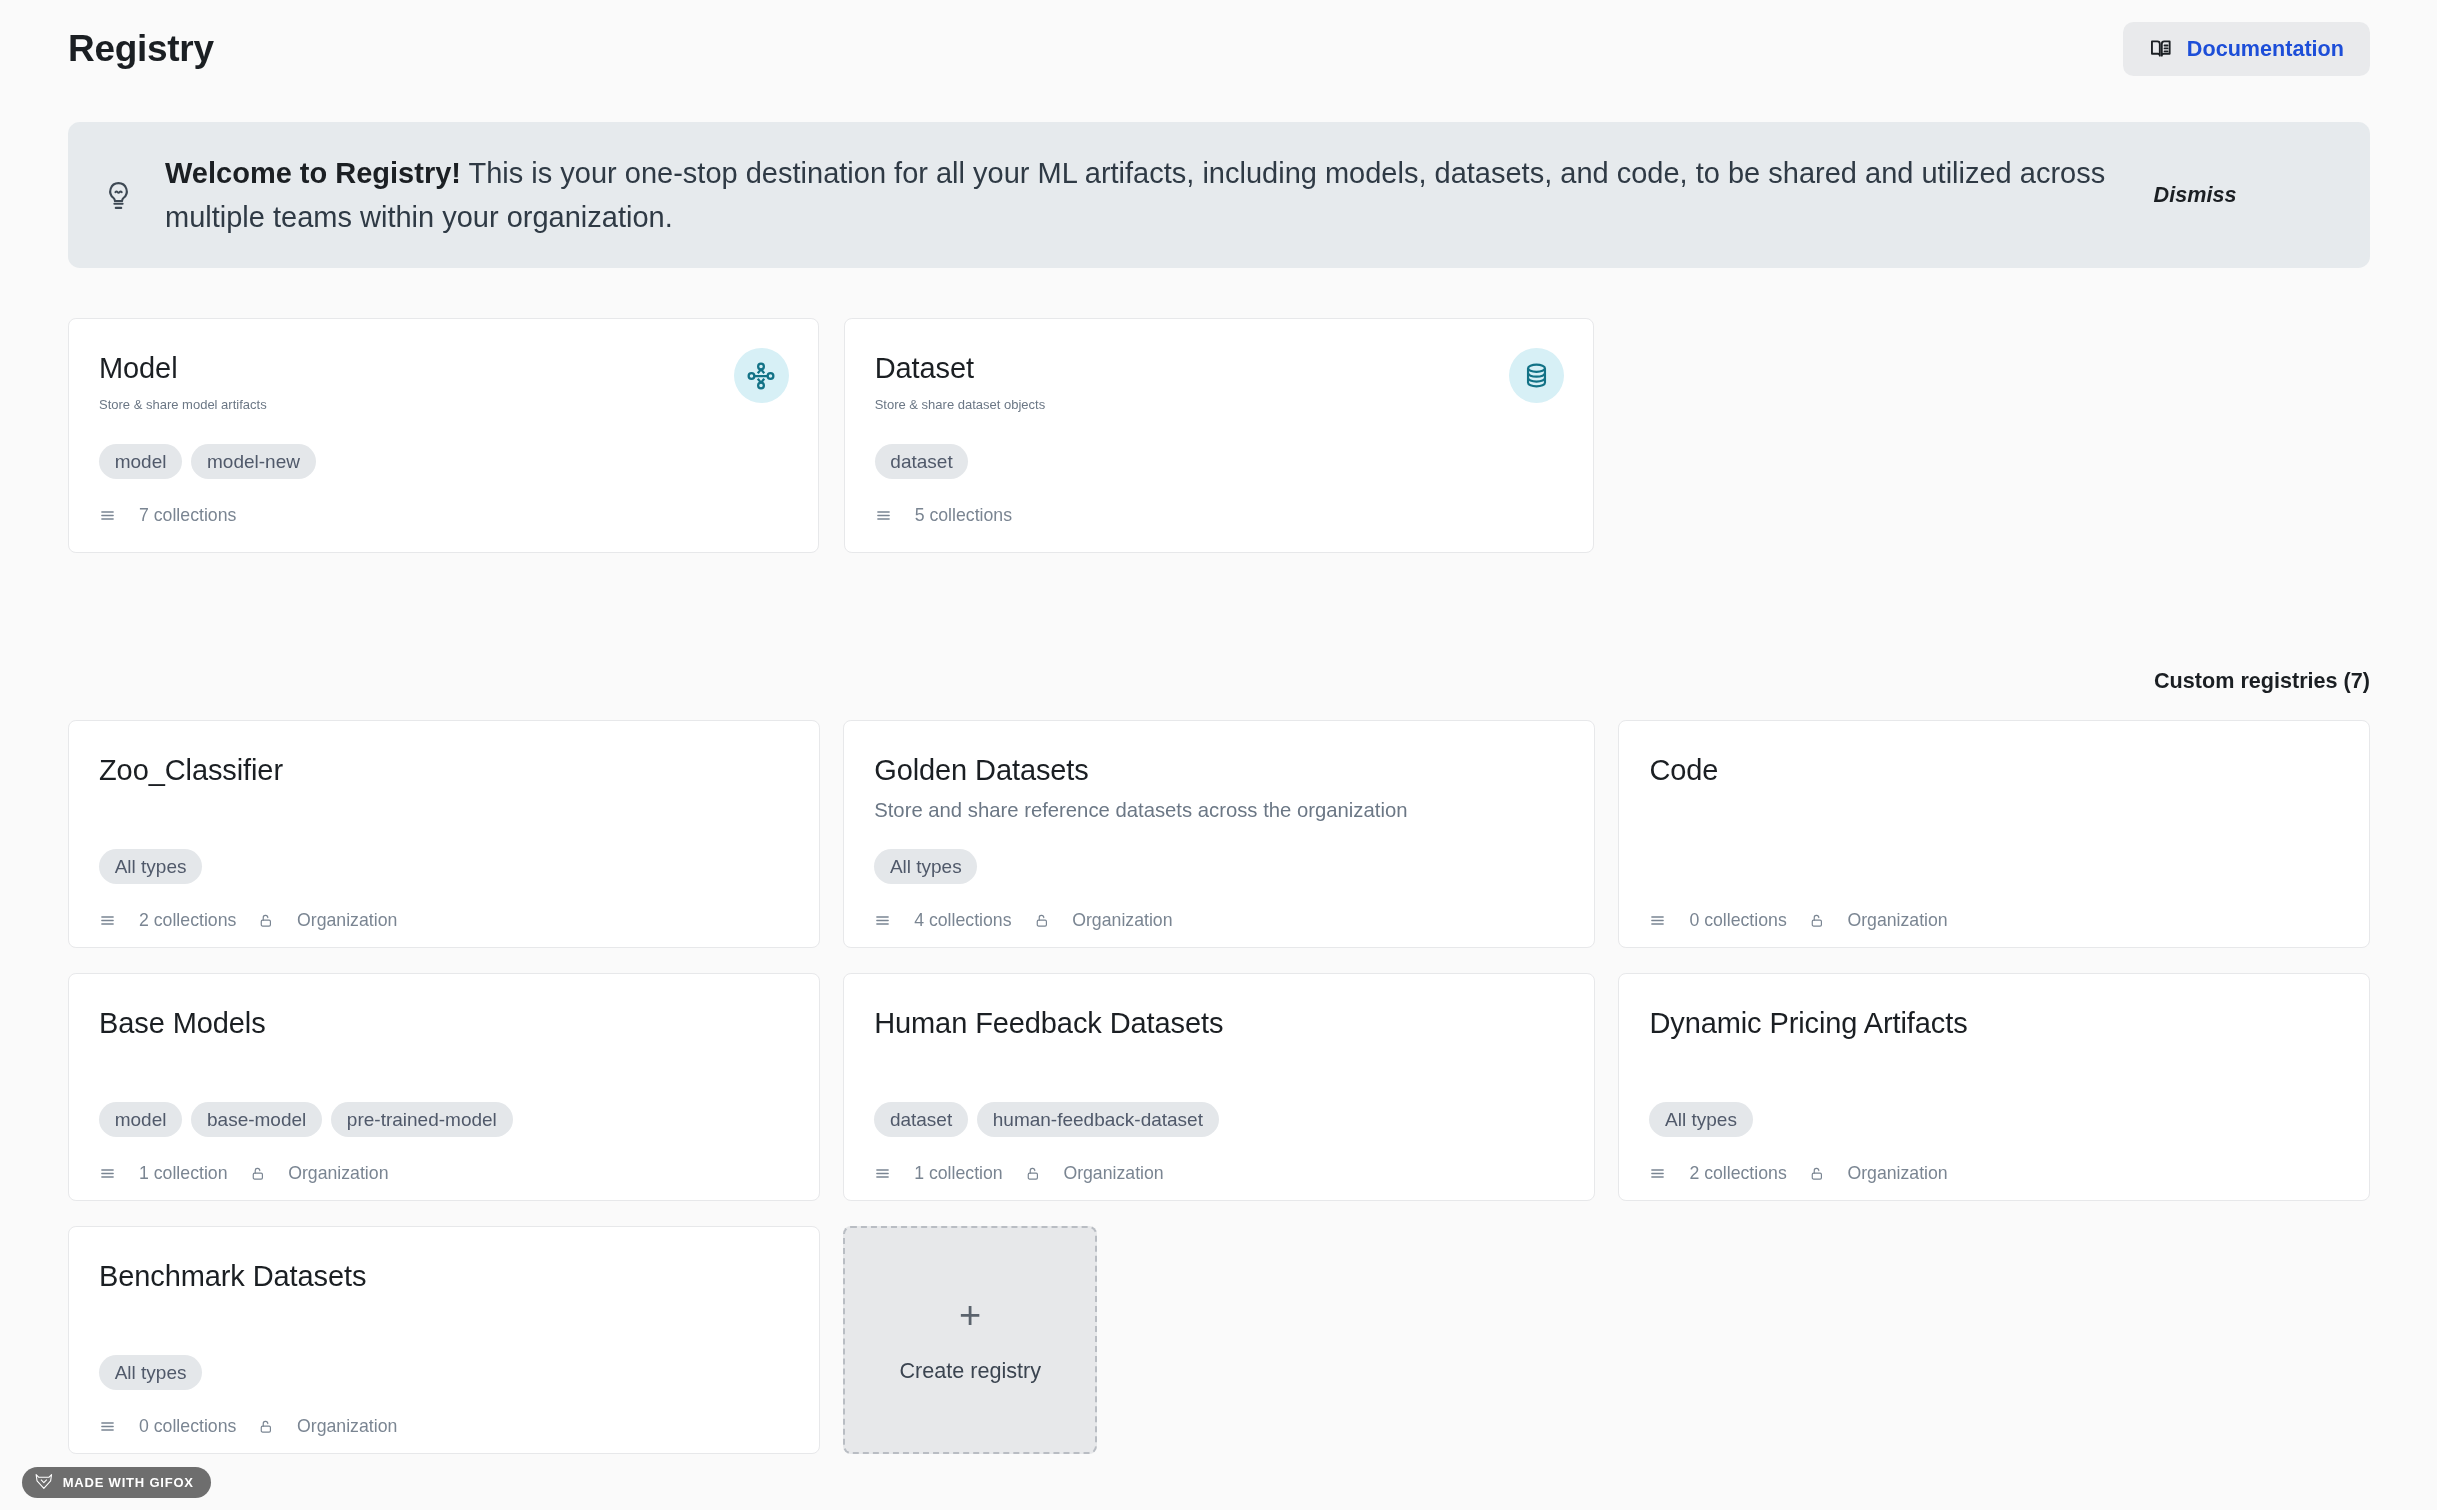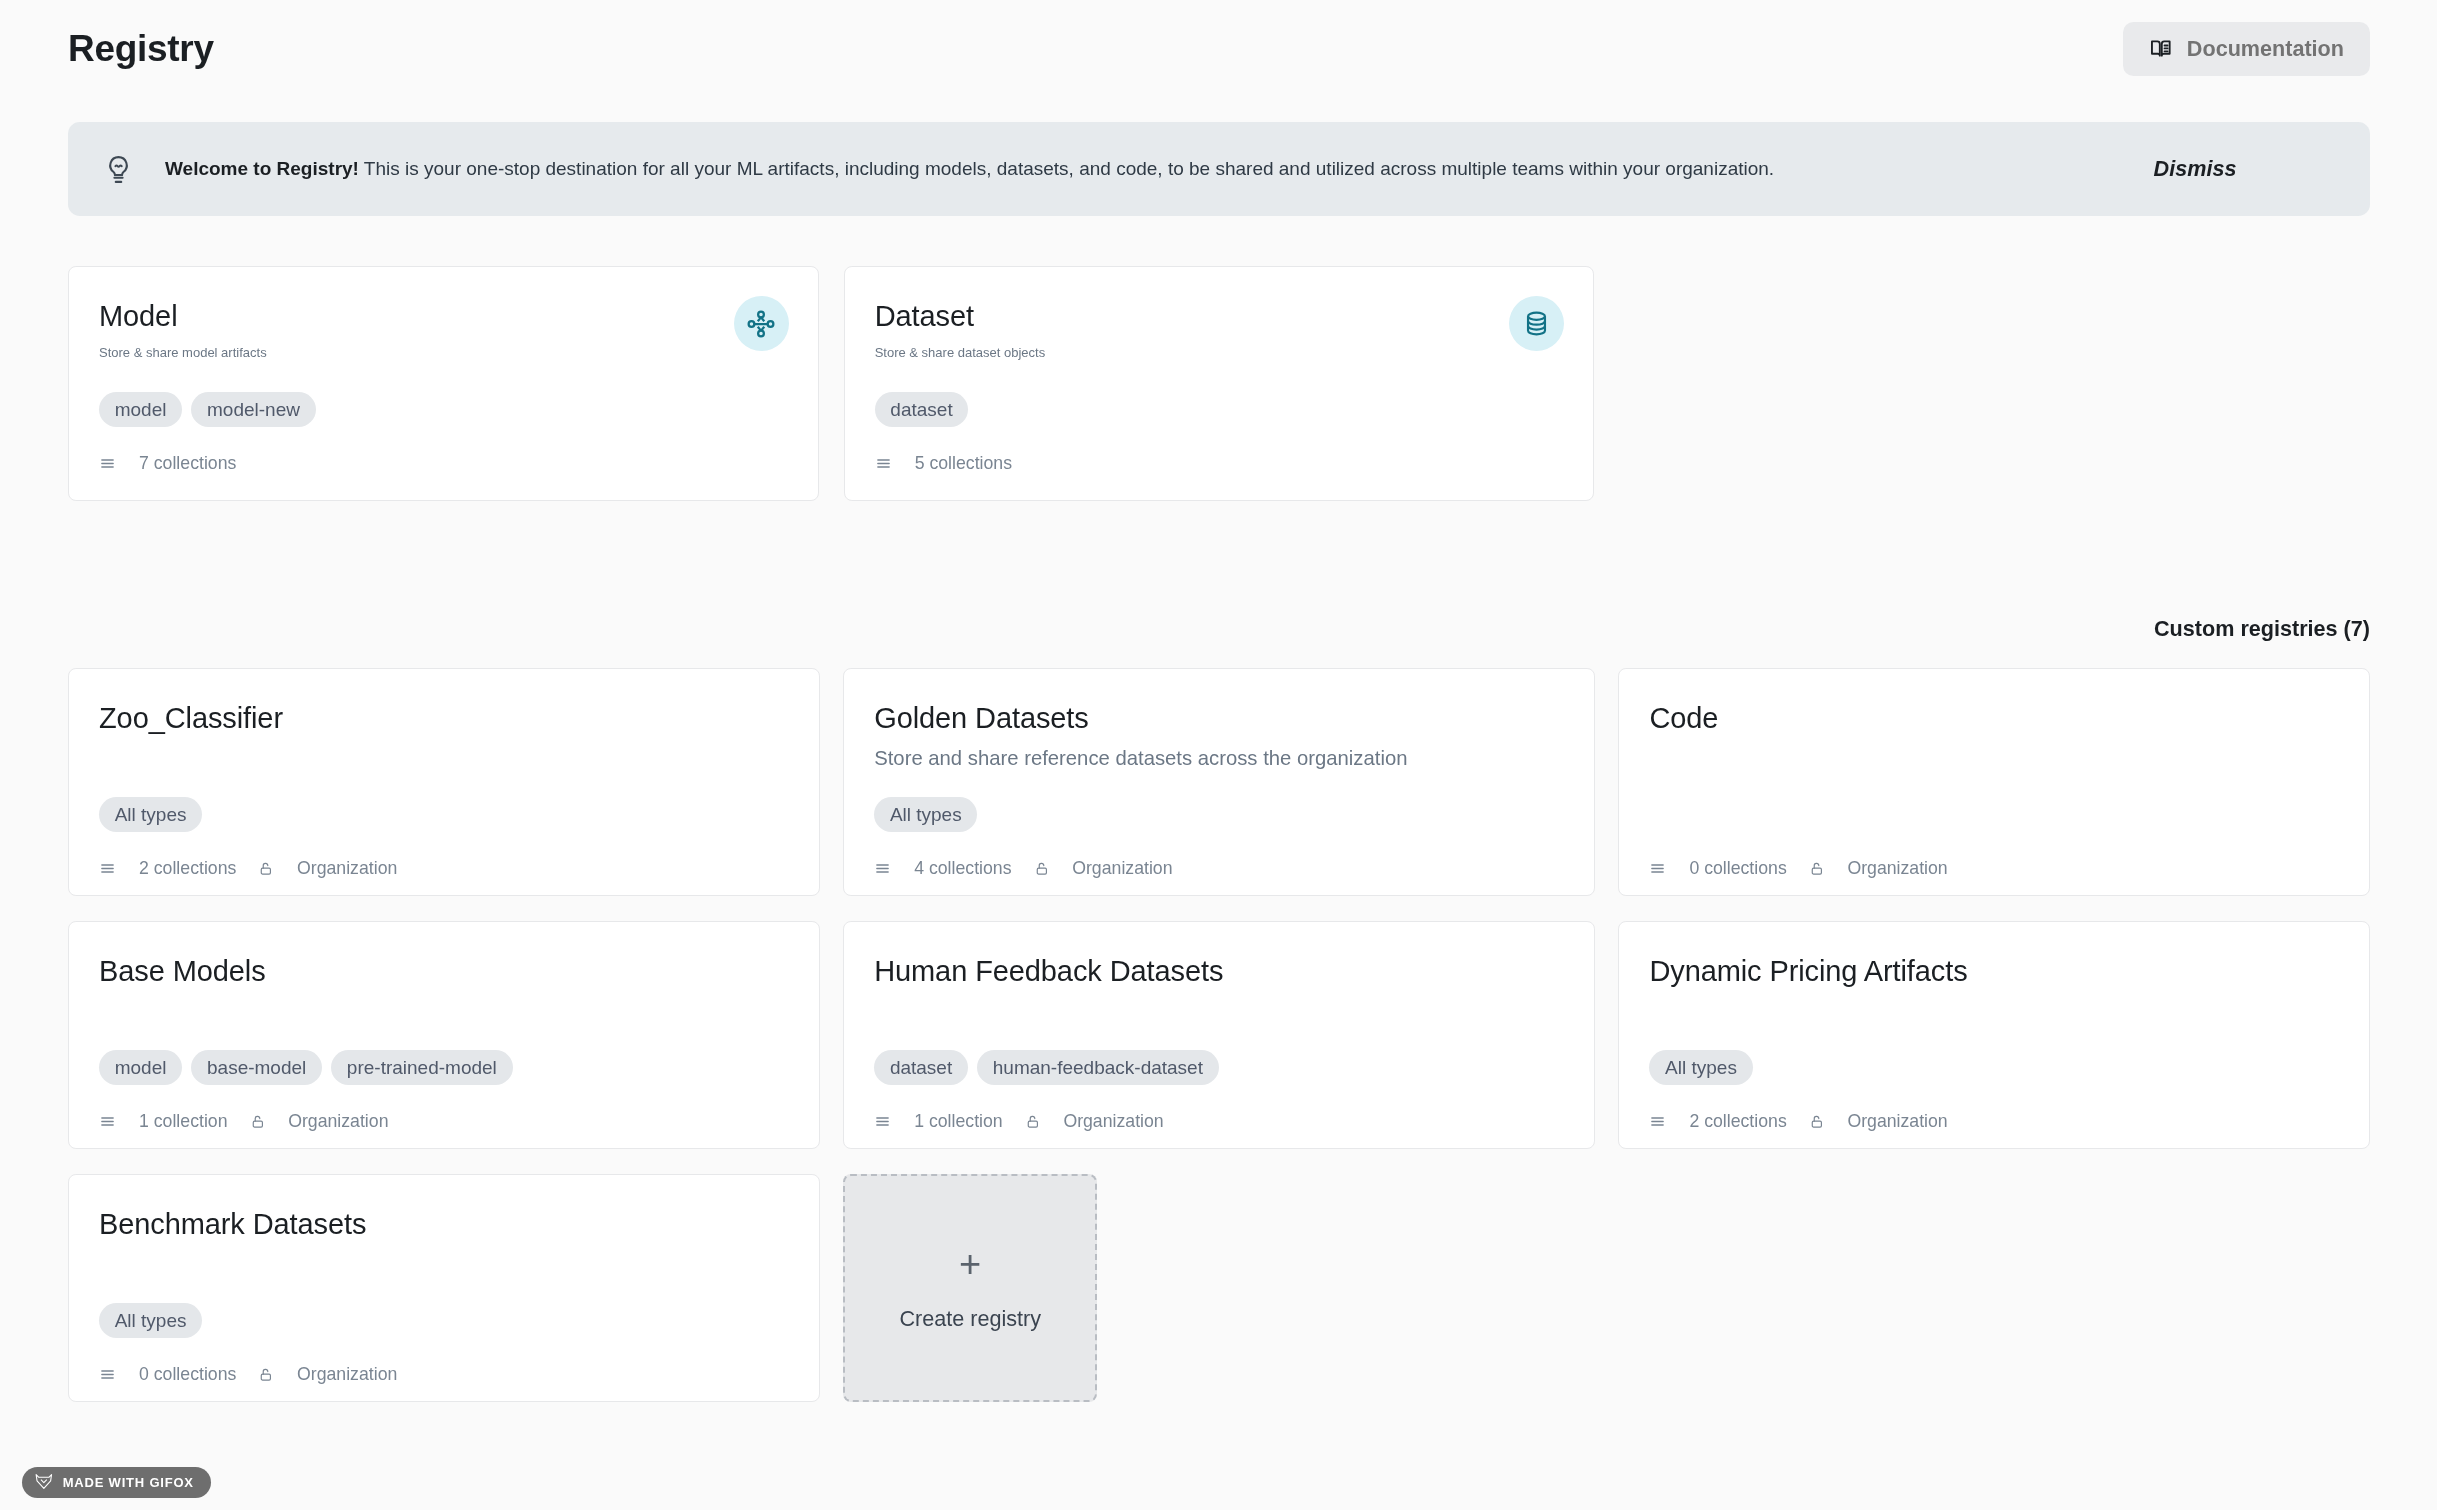--- a/index.html
+++ b/index.html
@@ -15,35 +15,35 @@
   
   .header {
     display: flex; align-items: center; justify-content: space-between;
     padding-top: 13px; height: 85px;
   }
   .page-title { font-size: 37px; font-weight: 700; color: #1b1f23; letter-spacing: -0.3px; }
   .doc-btn {
     display: flex; align-items: center; gap: 14.4px;
     background: #e9eaec; border: none; border-radius: 10.5px;
     padding: 14.4px 26px; cursor: pointer;
-    font-size: 21.6px; font-weight: 600; color: #737373;
+    font-size: 21.6px; font-weight: 600; color: #1d4ed8;
     font-family: "Liberation Sans", sans-serif;
   }
   .doc-btn svg { display: block; }
 
   
   .banner {
     margin-top: 37px;
     display: flex; align-items: center;
     background: #e6eaed; border-radius: 11.8px;
     padding: 29px 34px 29px 30px; gap: 26px;
   }
   .banner-icon { flex: 0 0 auto; width: 41px; display:flex; justify-content:center; }
   .banner-text {
-    flex: 1 1 auto; font-size: 19px; line-height: 1.52; color: #2f3a45;
+    flex: 1 1 auto; font-size: 29px; line-height: 1.52; color: #2f3a45;
     max-width: 1960px;
   }
   .banner-text b { font-weight: 700; color: #1b1f23; }
   .banner-dismiss {
     flex: 0 0 auto; font-size: 21.6px; font-weight: 600; color: #1b1f23;
     background: none; border: none; cursor: pointer; padding: 5.2px 2.6px;
     font-family: "Liberation Sans", sans-serif;
     font-style: italic;
   }
 

